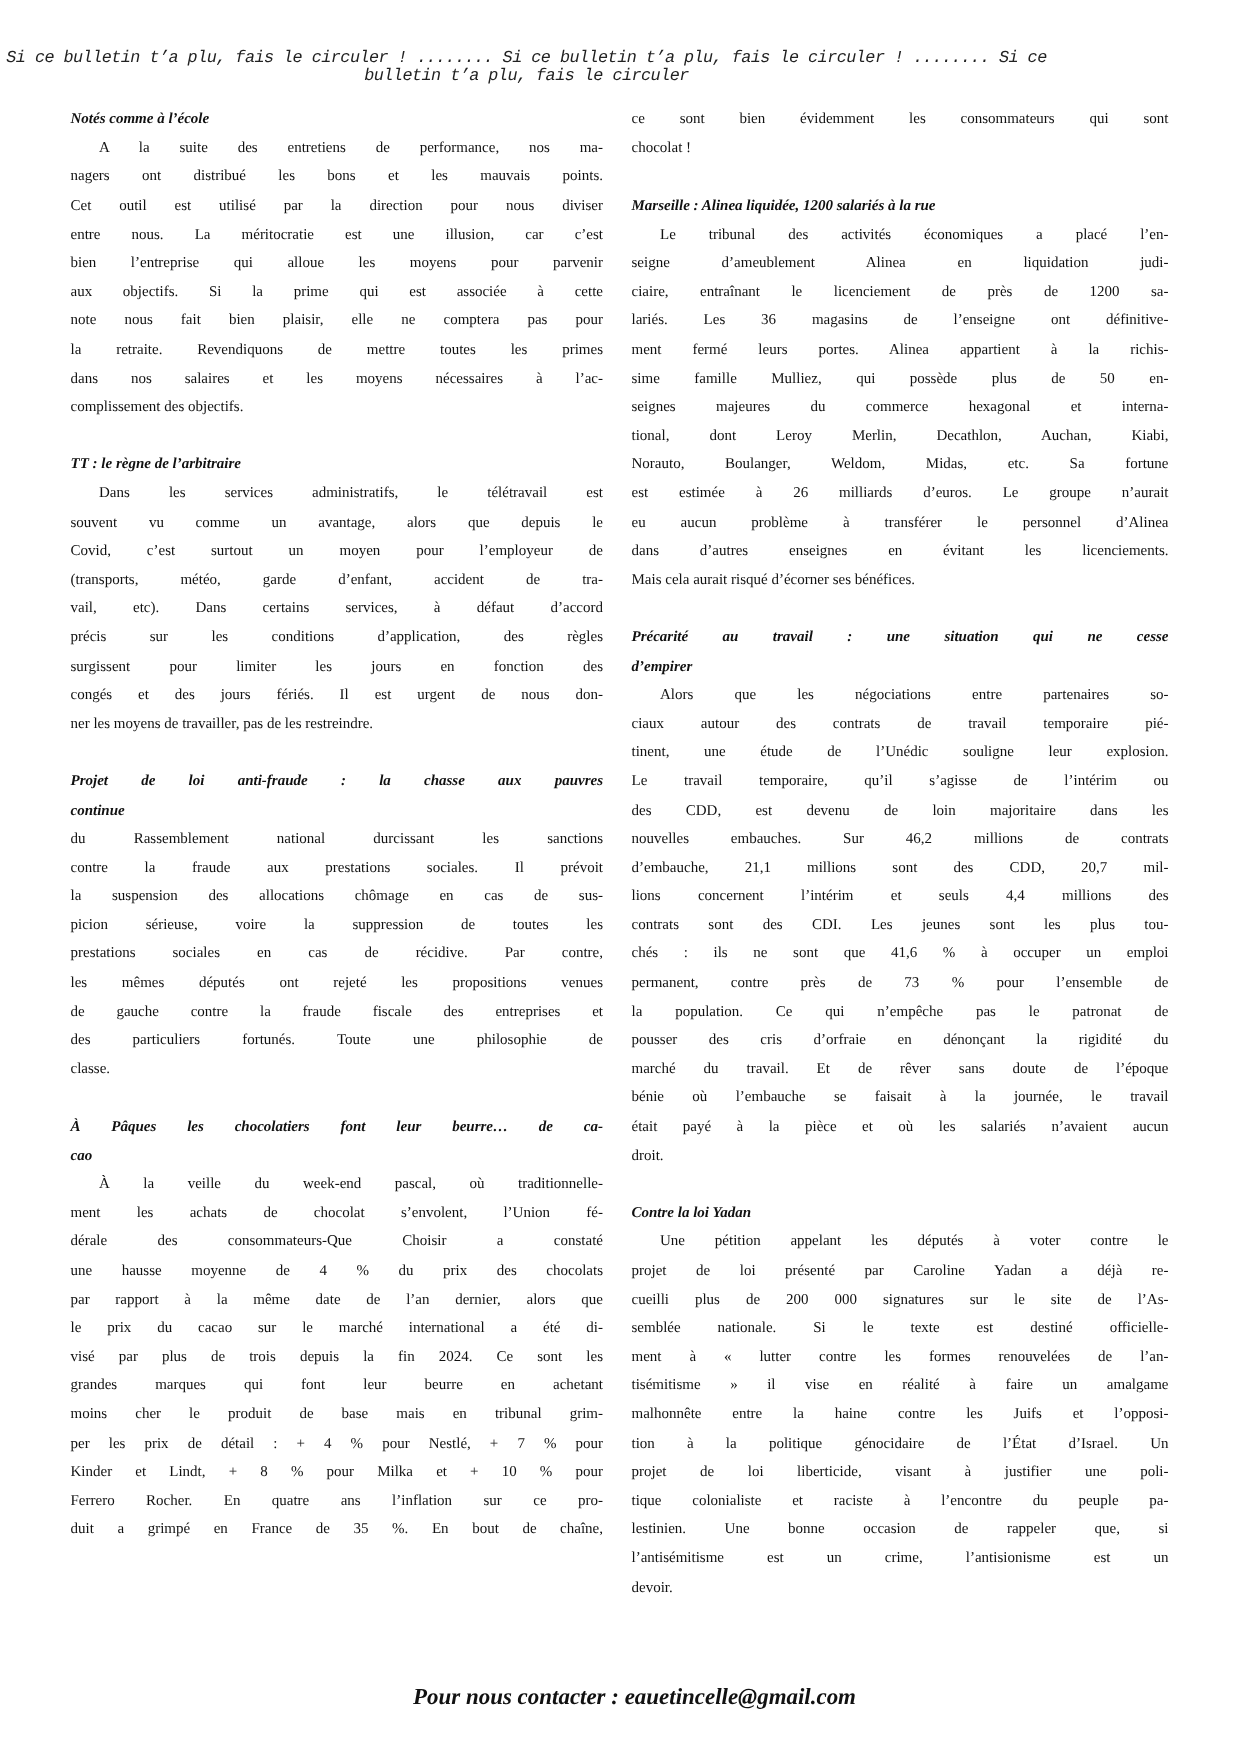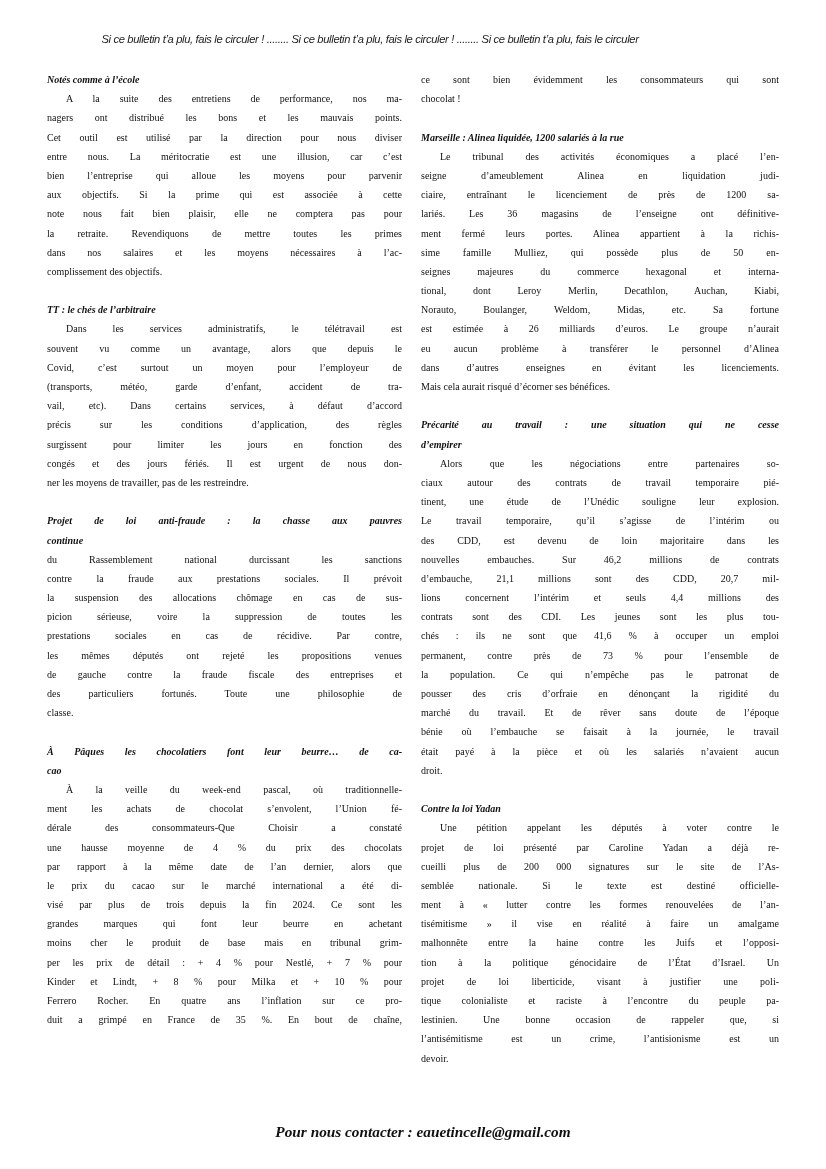--- a/index.html
+++ b/index.html
@@ -1,20 +1,20 @@
 <!DOCTYPE html>
 <html><head>
 <meta charset="utf-8">
 <style>
   html, body { margin: 0; padding: 0; background: #ffffff; }
   body { width: 826px; height: 1169px; position: relative; overflow: hidden; color: #111; }
   .banner {
     position: absolute; top: 33px; left: 0; width: 702px; text-align: center;
-    font-family: Liberation Sans, sans-serif; font-style: italic; font-size: 11.2px;
-    letter-spacing: -0.35px; color: #222; padding-left: 19px;
+    font-family: Liberation Mono, monospace; font-style: italic; font-size: 11.2px;
+    letter-spacing: -0.35px; color: #222;
   }
   .column { position: absolute; top: 70px; font-family: "Liberation Serif", serif; font-size: 10px; }
   .column.left { left: 47px; width: 355px; }
   .column.right { left: 421px; width: 358px; }
   .line {
     display: block; height: 19.2px; line-height: 19.2px; white-space: nowrap;
     text-align: justify; text-align-last: justify;
   }
   .line.last { text-align-last: left; }
   .line.indent { padding-left: 19px; }
@@ -43,21 +43,21 @@
       <span class="line">aux objectifs. Si la prime qui est associée à cette</span>
       <span class="line">note nous fait bien plaisir, elle ne comptera pas pour</span>
       <span class="line">la retraite. Revendiquons de mettre toutes les primes</span>
       <span class="line">dans nos salaires et les moyens nécessaires à l’ac-</span>
       <span class="line last">complissement des objectifs.</span>
     </div>
   </section>
   <span class="gap"></span>
 
   <section>
-    <span class="line heading last">TT : le chés de l’arbitraire</span>
+    <span class="line heading last">TT : le règne de l’arbitraire</span>
     <div>
       <span class="line indent">Dans les services administratifs, le télétravail est</span>
       <span class="line">souvent vu comme un avantage, alors que depuis le</span>
       <span class="line">Covid, c’est surtout un moyen pour l’employeur de</span>
       <span class="line">(transports, météo, garde d’enfant, accident de tra-</span>
       <span class="line">vail, etc). Dans certains services, à défaut d’accord</span>
       <span class="line">précis sur les conditions d’application, des règles</span>
       <span class="line">surgissent pour limiter les jours en fonction des</span>
       <span class="line">congés et des jours fériés. Il est urgent de nous don-</span>
       <span class="line last">ner les moyens de travailler, pas de les restreindre.</span>

